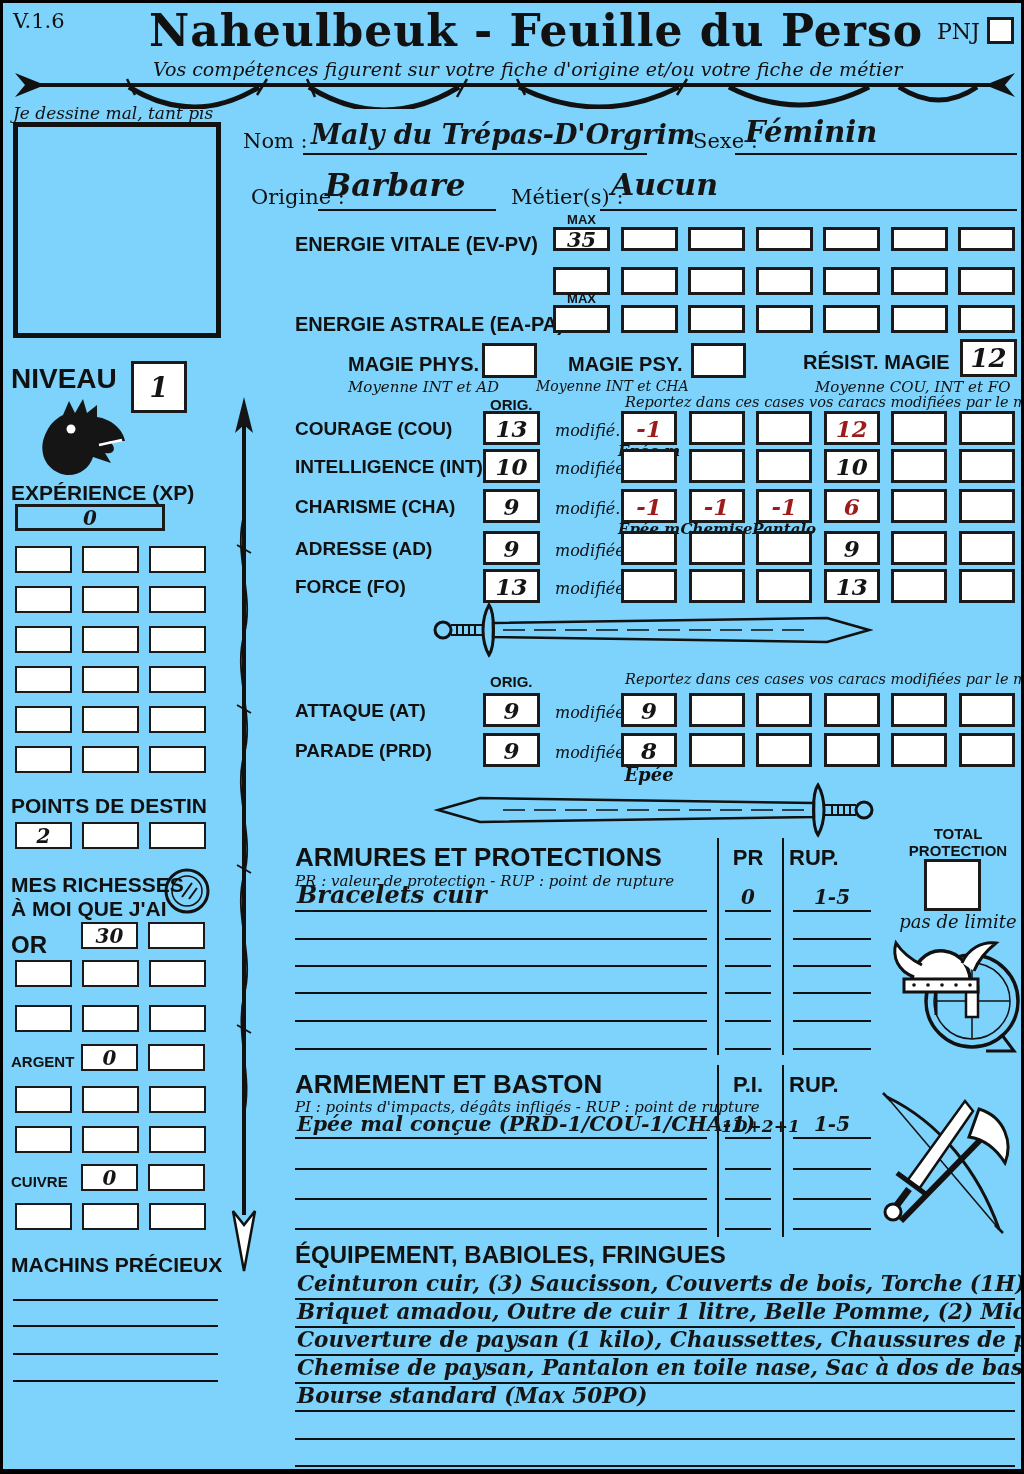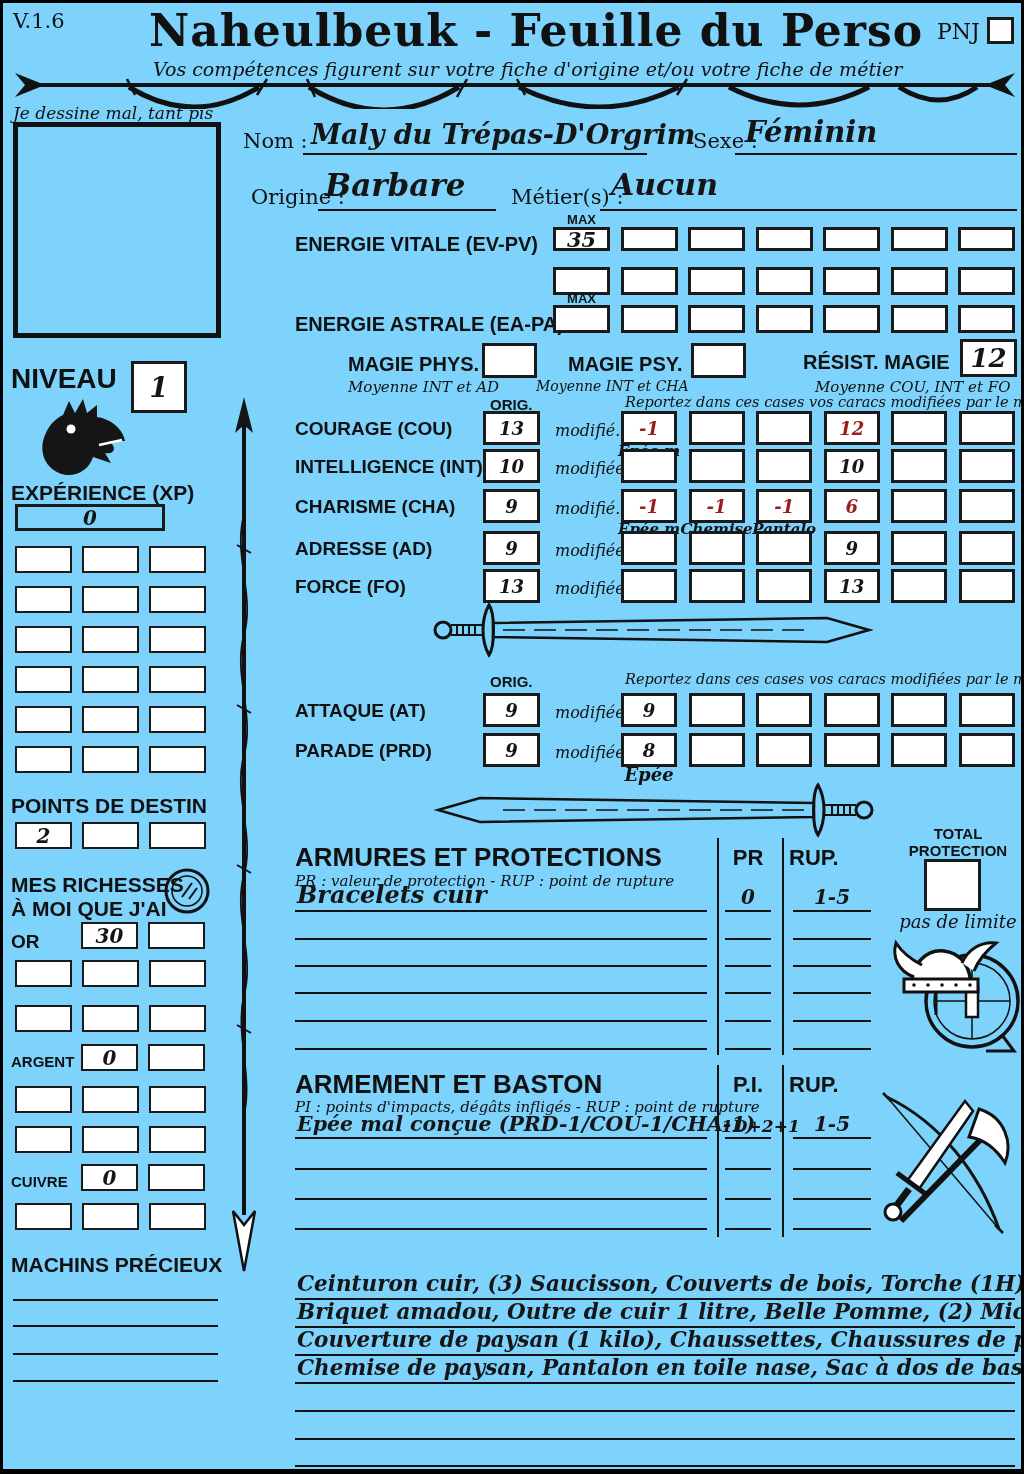--- a/index.html
+++ b/index.html
@@ -4,21 +4,21 @@
 <style>
   html,body{margin:0;padding:0;background:#fff}
   .sheet{position:relative;width:1024px;height:1474px;background:#7dd3fc;border:3px solid #000;
          border-bottom-width:5px;box-sizing:border-box;overflow:hidden;
          font-family:"Liberation Sans",sans-serif;color:#111}
   .abs{position:absolute}
   .lbl{font-weight:700;font-family:"Liberation Sans",sans-serif;white-space:nowrap}
   .cal{font-family:"DejaVu Serif",serif;font-style:italic;white-space:nowrap}
   .ser{font-family:"DejaVu Serif",serif;white-space:nowrap}
   .hw{font-family:"DejaVu Serif",serif;font-style:italic;font-weight:700;color:#151515;white-space:nowrap}
-  .hwv{font-size:18px}
+  .hwv{font-size:23px}
   .box{position:absolute;border:3px solid #1a1a1a;background:#fff;box-sizing:border-box;
        display:flex;align-items:center;justify-content:center}
   .rule{position:absolute;height:0;border-bottom:2px solid #111}
   .vline{position:absolute;width:2px;background:#111}
   .flexrow{position:absolute;display:flex;justify-content:space-between}
   .fbox{position:relative;border:3px solid #1a1a1a;background:#fff;box-sizing:border-box;
         width:57px;display:flex;align-items:center;justify-content:center}
   .crow{position:absolute;left:292px;width:724px;height:34px}
   .crow .clabel{position:absolute;left:0;top:7px;font-size:19px}
   .crow .obox{left:188px;top:0;width:57px;height:34px}
@@ -351,21 +351,21 @@
   </div>
 
   <div class="abs lbl" style="left:8px;top:870px;font-size:21px">MES RICHESSES</div>
   <div class="abs lbl" style="left:8px;top:894px;font-size:21px">À MOI QUE J'AI</div>
   <svg class="abs" style="left:160px;top:864px" width="48" height="48" viewBox="0 0 48 48">
     <circle cx="24" cy="24" r="21" fill="none" stroke="#111" stroke-width="3"></circle>
     <circle cx="24" cy="24" r="15" fill="none" stroke="#111" stroke-width="1.5"></circle>
     <path d="M19 30 L29 16 M26 32 L34 21" stroke="#111" stroke-width="2" fill="none"></path>
   </svg>
 
-  <div class="abs lbl" style="left:8px;top:928px;font-size:19px">OR</div>
+  <div class="abs lbl" style="left:8px;top:928px;font-size:24px">OR</div>
   <div class="abs grow" style="left:78px;top:919px">
     <div class="gbox">
         <span class="hw gval">30</span>
       </div>
     <div class="gbox"></div>
   </div>
   <div class="abs grow" style="left:12px;top:957px">
       <div class="gbox"></div>
       <div class="gbox"></div>
       <div class="gbox"></div>
@@ -523,24 +523,26 @@
     <path d="M20 8 L132 140" stroke="#111" stroke-width="1.5"></path>
     <path d="M16 4 L24 12 M128 136 L136 144" stroke="#111" stroke-width="2.5"></path>
     <path d="M34 132 L120 44" stroke="#111" stroke-width="6"></path>
     <path d="M112 20 C138 28 146 54 138 74 C128 58 116 50 102 48 Z" fill="#fff" stroke="#111" stroke-width="3"></path>
     <path d="M98 12 L106 22 L52 100 L40 92 Z" fill="#fff" stroke="#111" stroke-width="2.5"></path>
     <path d="M30 84 L60 106" stroke="#111" stroke-width="5"></path>
     <path d="M42 100 L30 116" stroke="#111" stroke-width="7"></path>
     <circle cx="26" cy="123" r="8" fill="#fff" stroke="#111" stroke-width="3"></circle>
   </svg>
 
+  <div class="abs lbl" style="left:292px;top:1238px;font-size:24px">ÉQUIPEMENT, BABIOLES, FRINGUES</div>
   <div class="abs hw eqt" style="top:1268px">Ceinturon cuir, (3) Saucisson, Couverts de bois, Torche (1H), Écuelle</div>
   <div class="abs hw eqt" style="top:1296px">Briquet amadou, Outre de cuir 1 litre, Belle Pomme, (2) Miche de pain</div>
   <div class="abs hw eqt" style="top:1324px">Couverture de paysan (1 kilo), Chaussettes, Chaussures de paysan</div>
   <div class="abs hw eqt" style="top:1352px">Chemise de paysan, Pantalon en toile nase, Sac à dos de base (10Kg)</div>
+  <div class="abs hw eqt" style="top:1380px">Bourse standard (Max 50PO)</div>
   <div class="rule" style="left:292px;top:1295px;width:720px"></div>
   <div class="rule" style="left:292px;top:1323px;width:720px"></div>
   <div class="rule" style="left:292px;top:1351px;width:720px"></div>
   <div class="rule" style="left:292px;top:1379px;width:720px"></div>
   <div class="rule" style="left:292px;top:1407px;width:720px"></div>
   <div class="rule" style="left:292px;top:1435px;width:720px"></div>
   <div class="rule" style="left:292px;top:1462px;width:720px"></div>
 
 </div>
 

